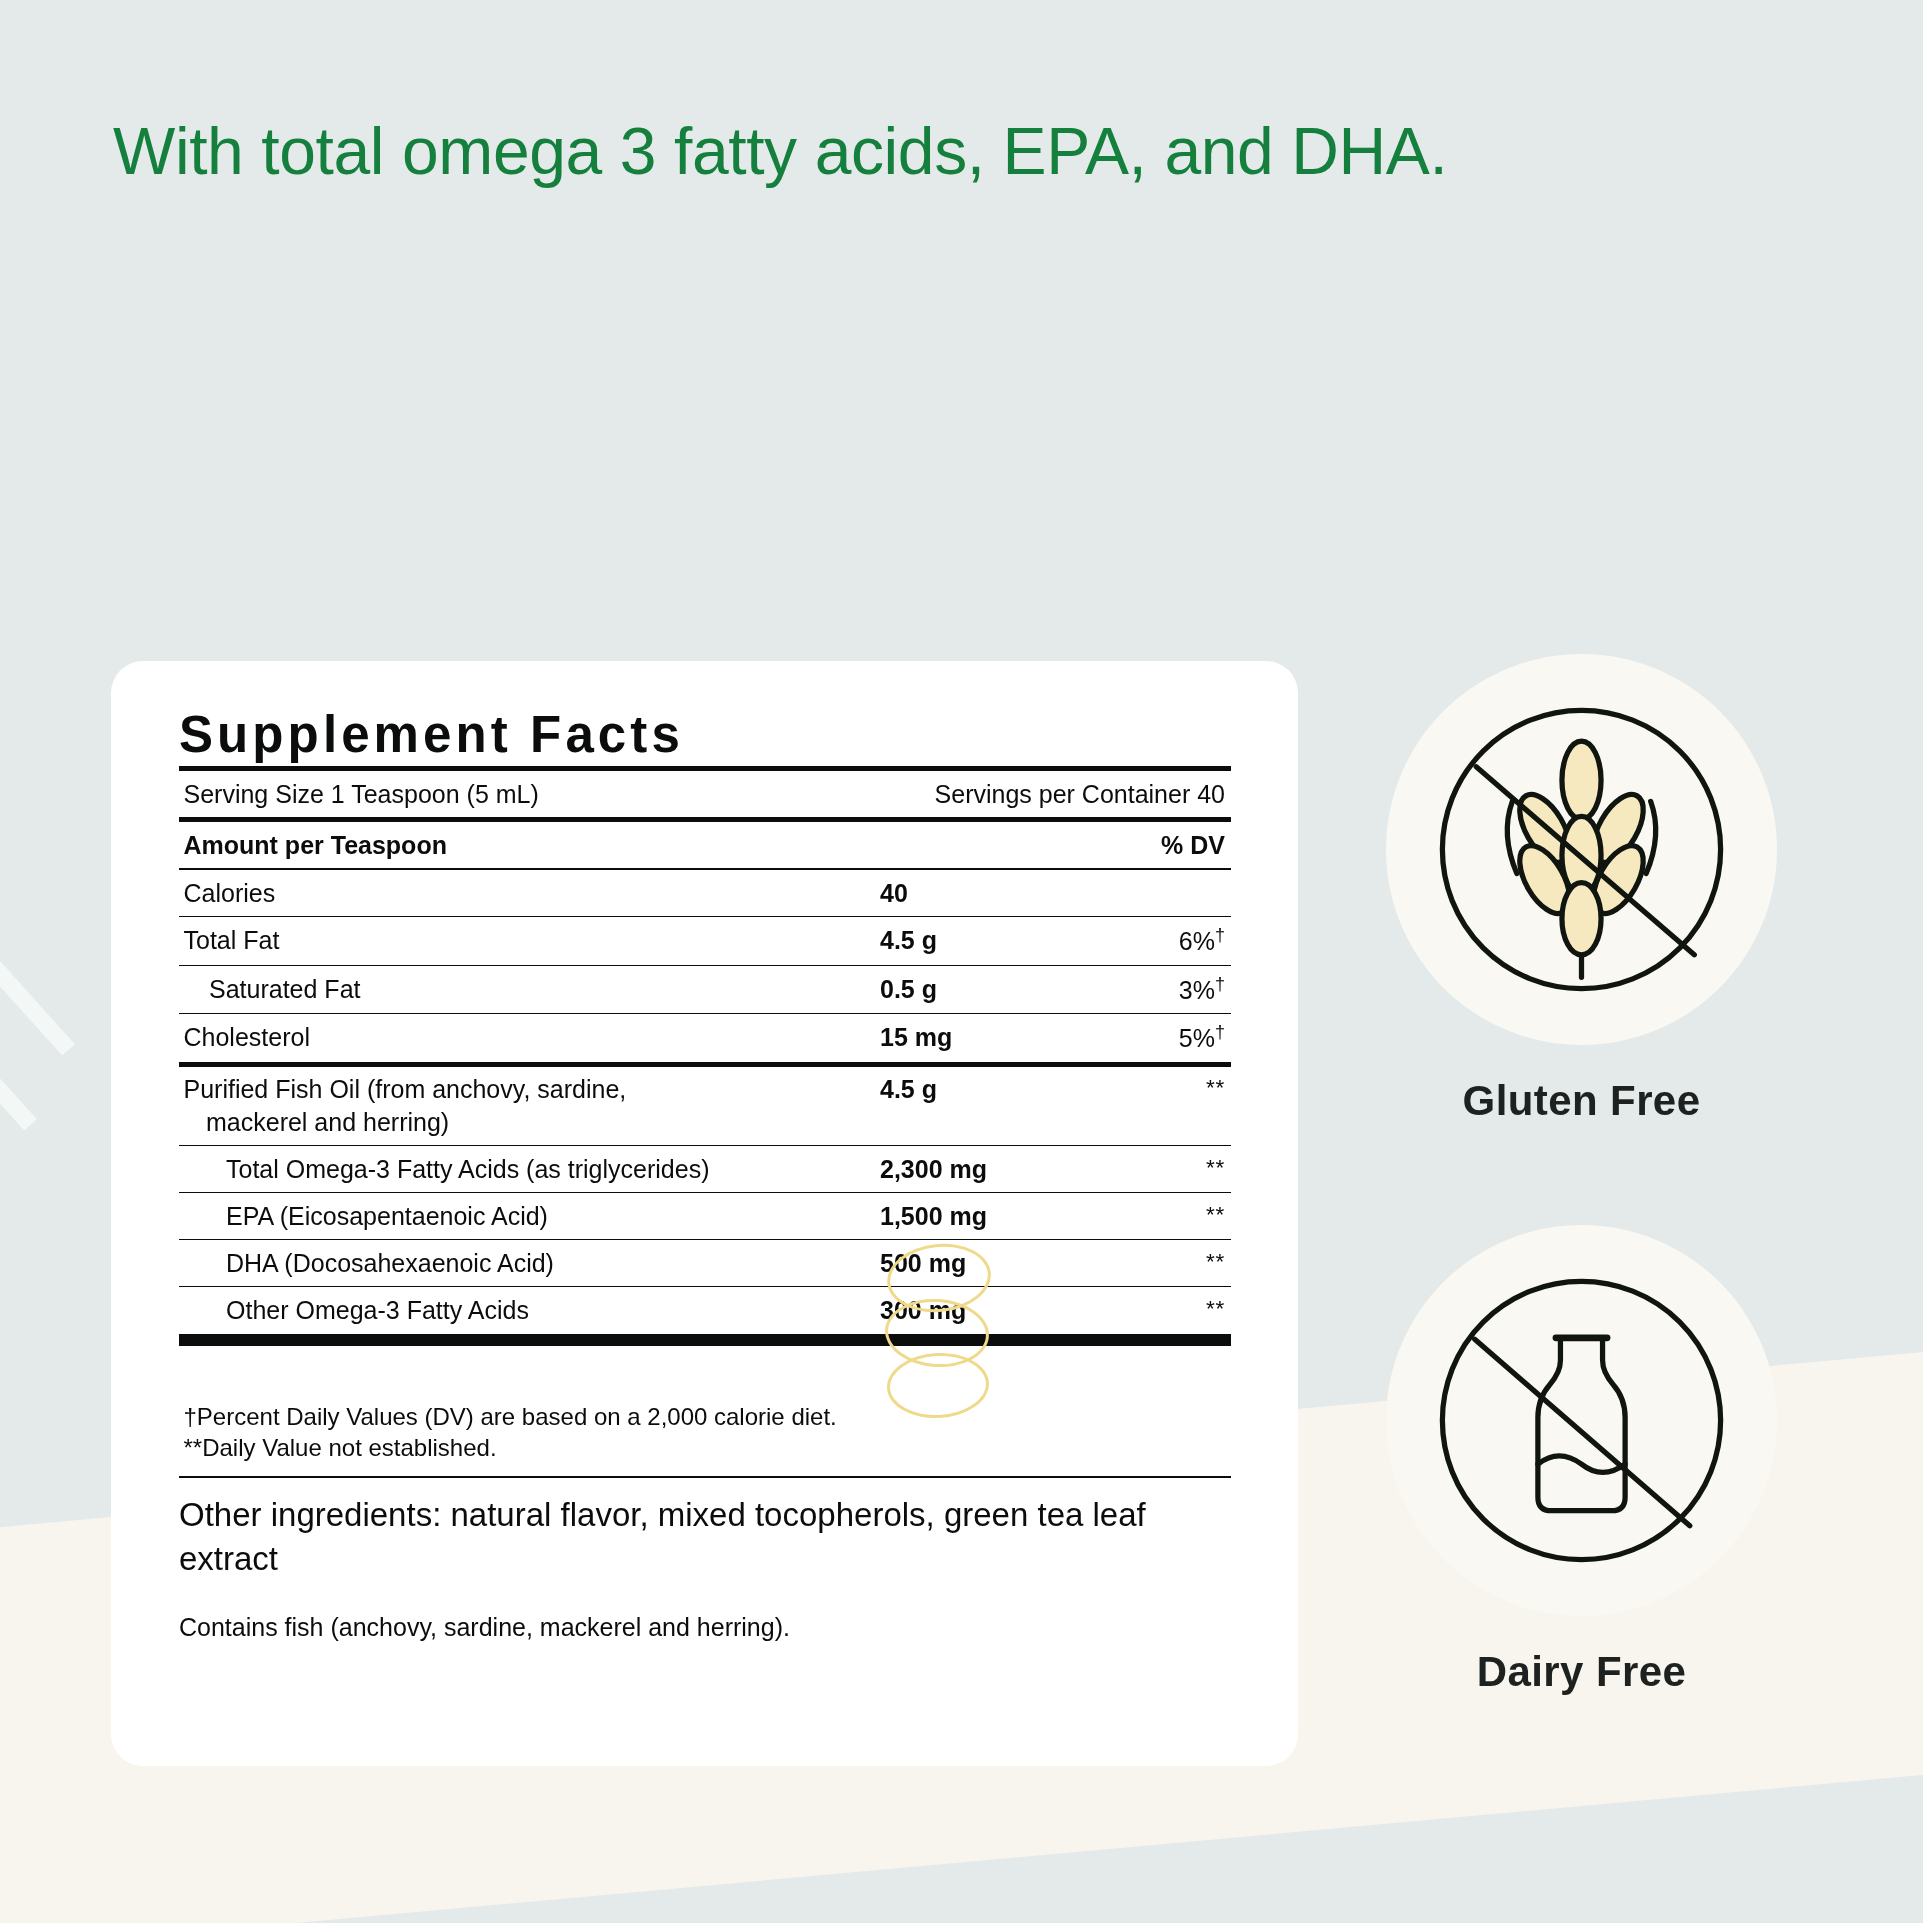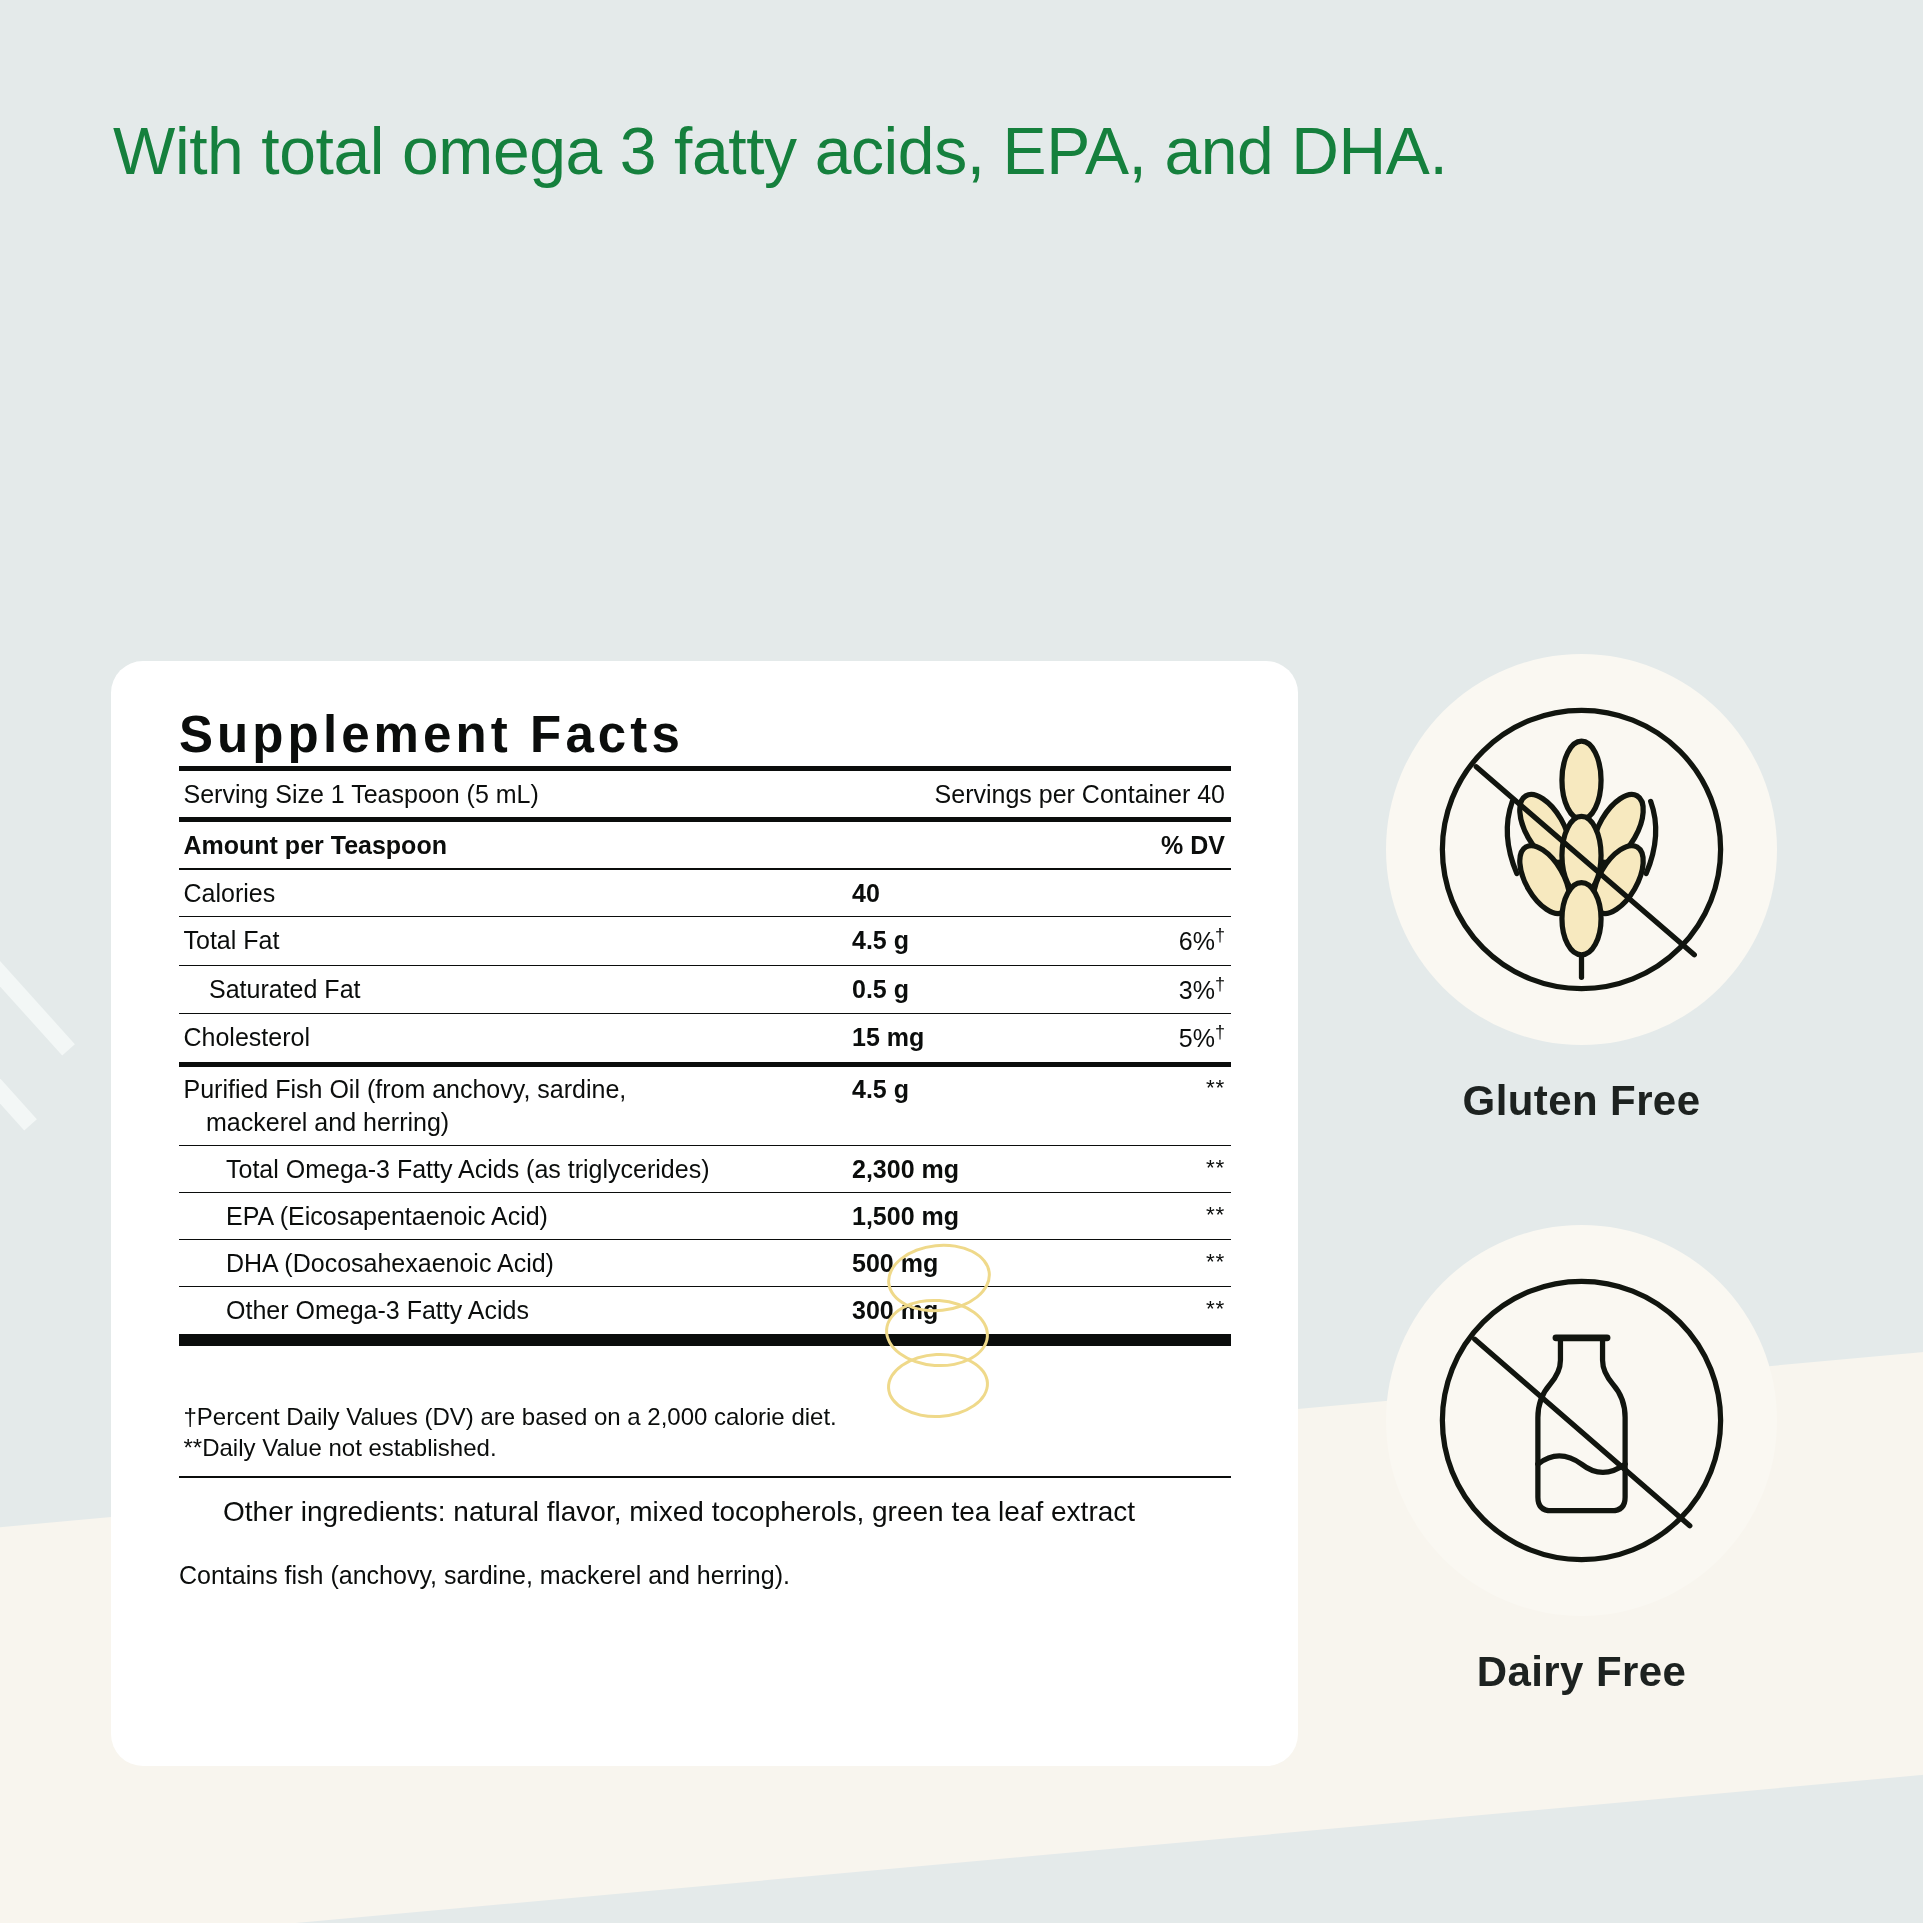--- a/index.html
+++ b/index.html
@@ -89,21 +89,20 @@
   .rule-thin { border-top: 2.3px solid #0b0d0c; }
   .rule-med  { border-top: 5.3px solid #0b0d0c; }
   .rule-thick{ border-top: 12px solid #0b0d0c; }
 
   .sf-row {
     display: flex;
     align-items: flex-start;
     font-size: 25px;
     line-height: 1.30;
     padding: 6.8px 0 6.8px 0;
-    gap: 28px;
   }
   .sf-row .c-name { flex: 1 1 auto; padding-left: 4.5px; }
   .sf-row .c-amt {
     width: 225px;
     text-align: left;
     flex: 0 0 225px;
     position: relative;
     font-weight: bold;
   }
   .sf-row .c-dv {
@@ -119,24 +118,23 @@
   .stars { font-size: 22.5px; letter-spacing: 0.8px; }
   .sub-line { display: block; padding-left: 22.5px; }
 
   .sf-foot {
     font-size: 24px;
     line-height: 1.32;
     padding: 9px 0 12px 4.5px;
     margin-top: 46px;
   }
   .sf-other {
-    font-size: 28px;
+    font-size: 33px;
     line-height: 1.35;
     padding: 15px 0 0 0;
-    margin-left: 44px;
   }
   .sf-contains {
     font-size: 25px;
     line-height: 1.35;
     padding: 28.6px 0 0 0;
   }
 
   
   .circle-hl {
     position: absolute;

